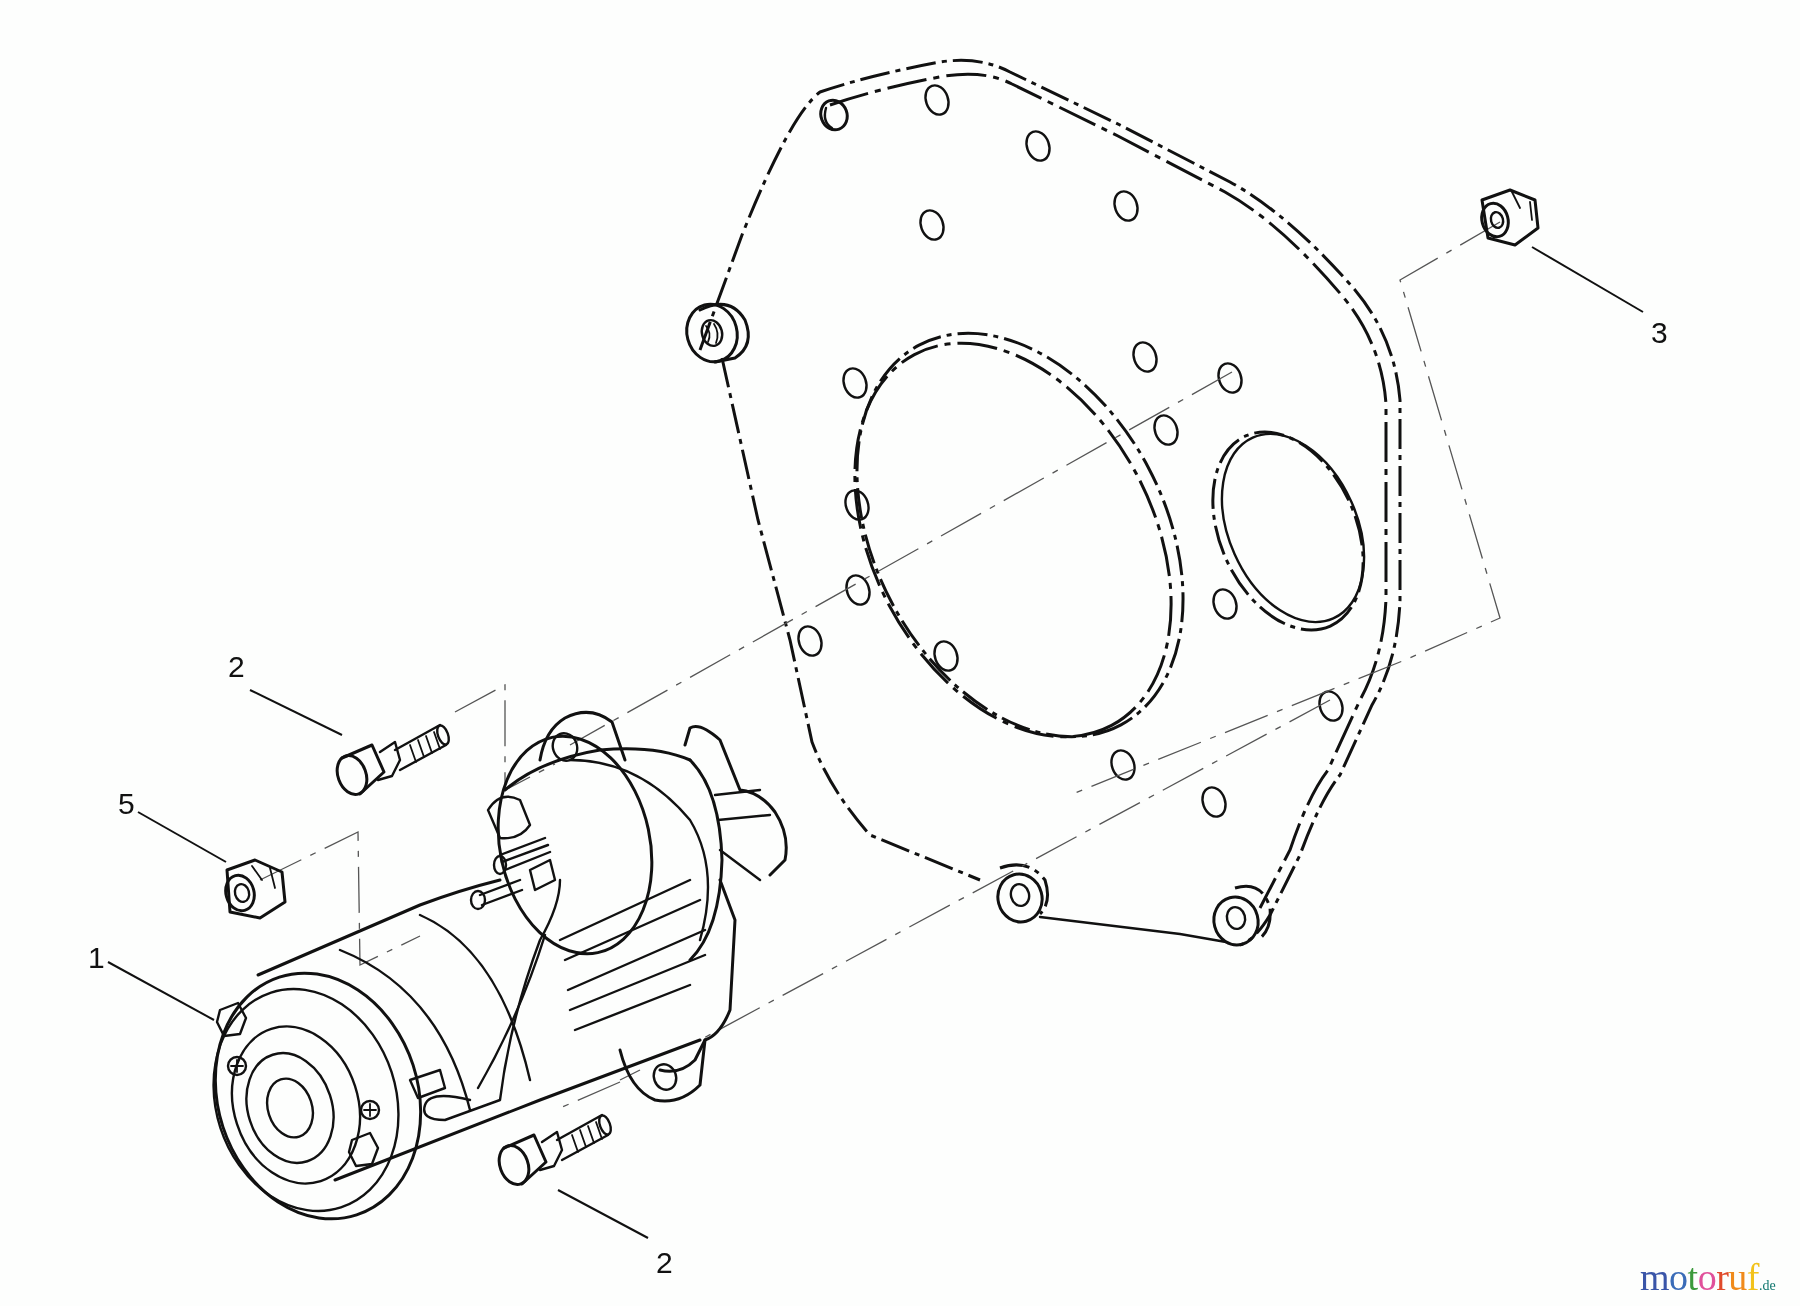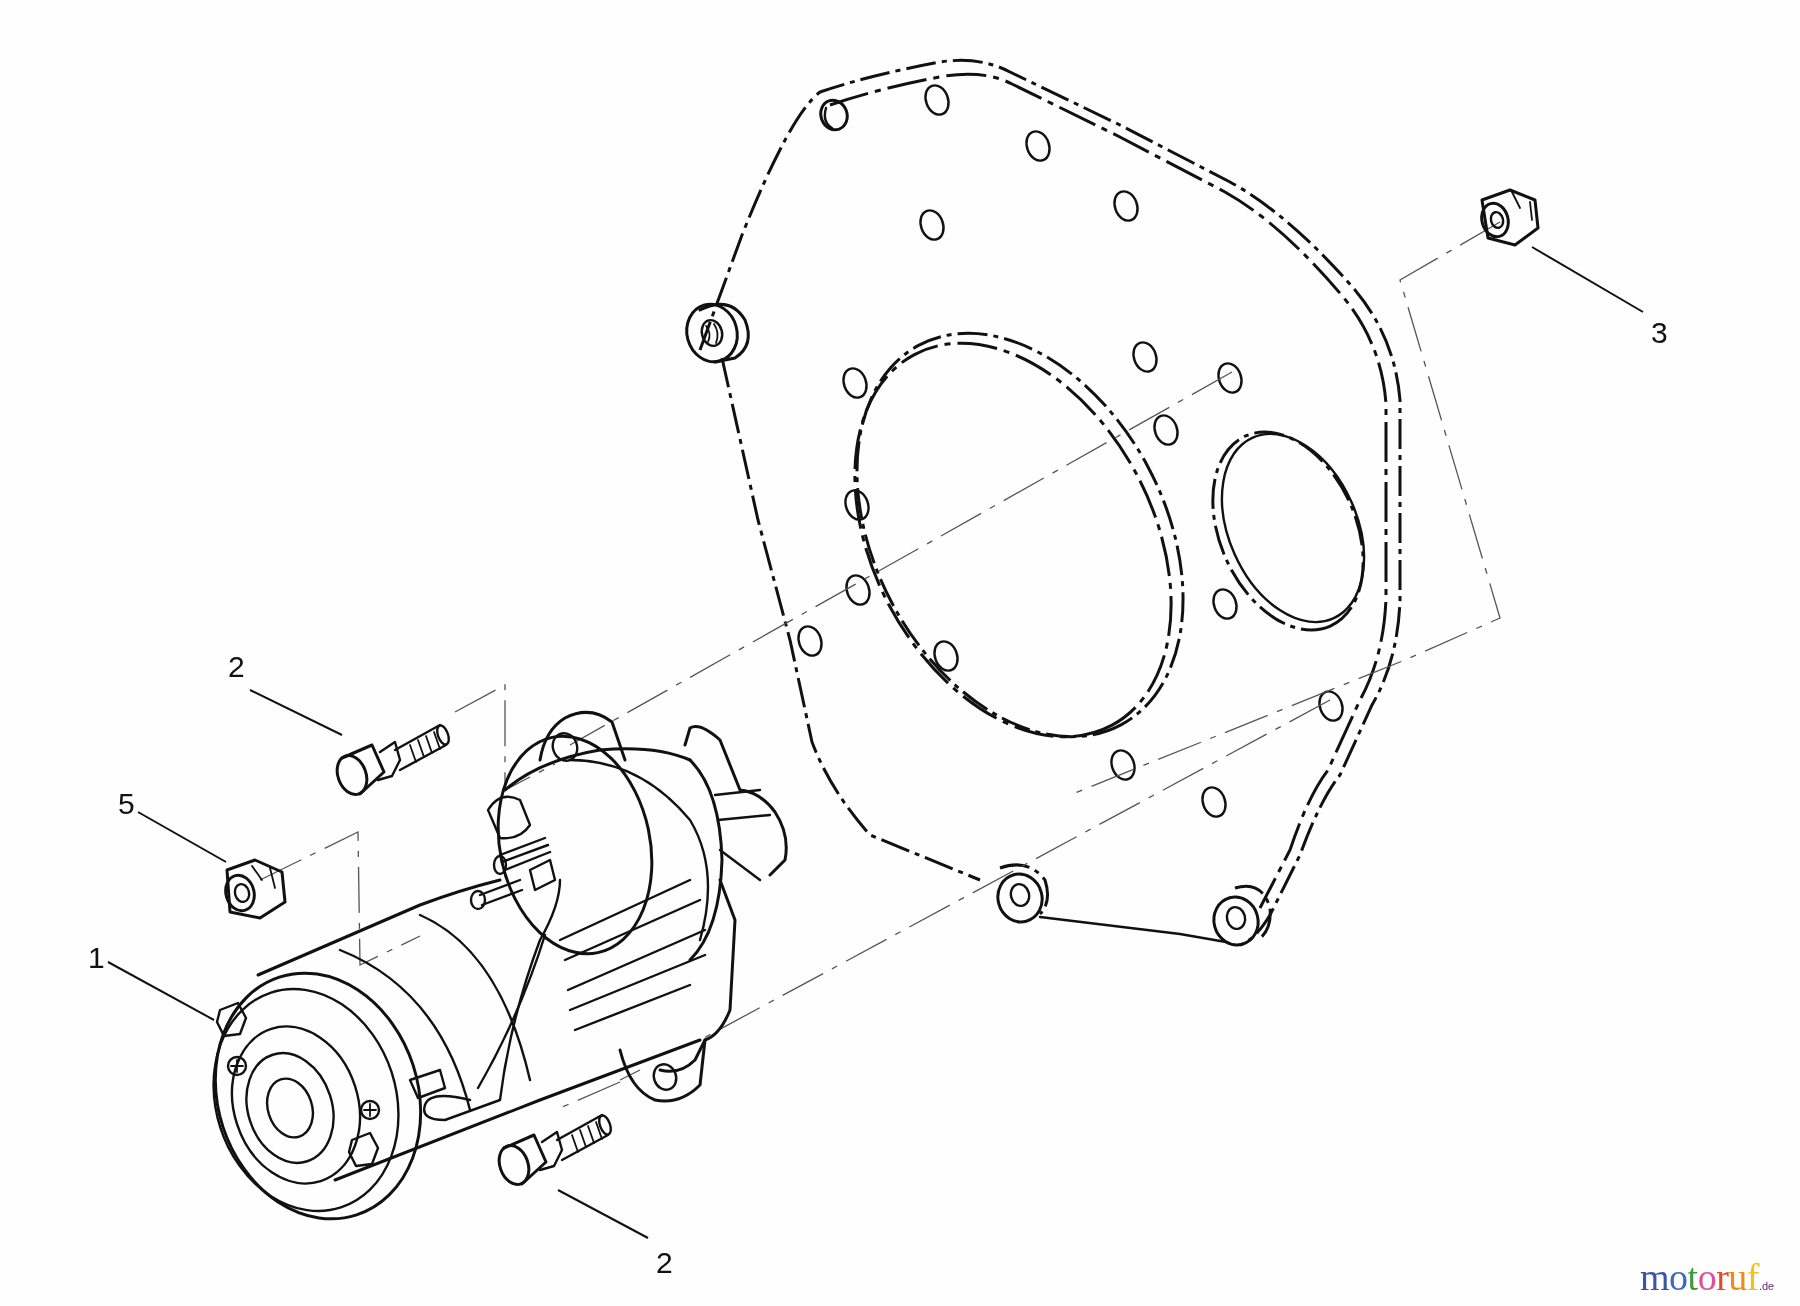--- a/index.html
+++ b/index.html
@@ -7,21 +7,21 @@
   #diagram { position: absolute; left: 0; top: 0; width: 1800px; height: 1306px; }
   .ln { fill: none; stroke: #111; stroke-width: 3; stroke-linecap: round; stroke-linejoin: round; }
   .ln2 { fill: none; stroke: #111; stroke-width: 2.4; stroke-linecap: round; stroke-linejoin: round; }
   .thin { fill: none; stroke: #111; stroke-width: 1.8; stroke-linecap: round; }
   .dash { fill: none; stroke: #111; stroke-width: 3; stroke-dasharray: 30 6 5 6; stroke-linecap: butt; }
   .dashd { fill: none; stroke: #111; stroke-width: 3; stroke-dasharray: 40 7 6 7; }
   .center { fill: none; stroke: #555; stroke-width: 1.3; stroke-dasharray: 46 10 6 10; }
   .leader { fill: none; stroke: #111; stroke-width: 2; }
   .callout { position: absolute; font-family: "Liberation Sans", sans-serif; font-size: 30px; color: #111; line-height: 1; }
   #logo { position: absolute; left: 1640px; top: 1258px; font-family: "Liberation Serif", serif; font-size: 38px; letter-spacing: -0.5px; line-height: 1; white-space: nowrap; }
-  #logo .suffix { font-family: Liberation Sans, sans-serif; font-size: 11px; color: #701a75; letter-spacing: 0; }
+  #logo .suffix { font-family: Liberation Serif, serif; font-size: 14px; color: #0f766e; letter-spacing: 0; }
 </style>
 </head>
 <body>
 
 <svg id="diagram" viewBox="0 0 1800 1306" xmlns="http://www.w3.org/2000/svg">
 
   <g>
 
     <path class="dash" d="M 700 350 L 742 235 Q 790 115 820 92 Q 870 75 940 62 Q 980 56 1010 72 L 1120 125 L 1230 182 Q 1290 215 1355 290 Q 1395 338 1400 400 L 1400 600 Q 1398 660 1372 705 L 1340 775 Q 1320 800 1300 855 L 1270 915 Q 1255 940 1240 945"></path>
     <path class="dashd" d="M 830 105 Q 880 88 945 76 Q 985 70 1012 84 L 1118 136 L 1225 192 Q 1282 224 1344 298 Q 1382 345 1386 404 L 1386 598 Q 1384 656 1360 700 L 1328 770 Q 1308 796 1290 850 L 1260 908"></path>

